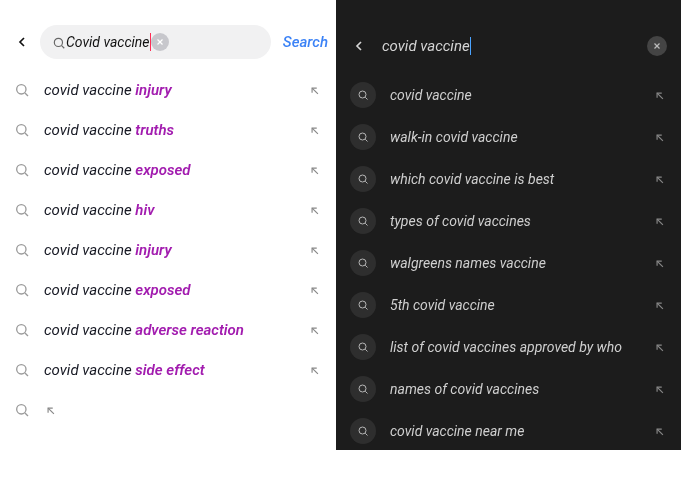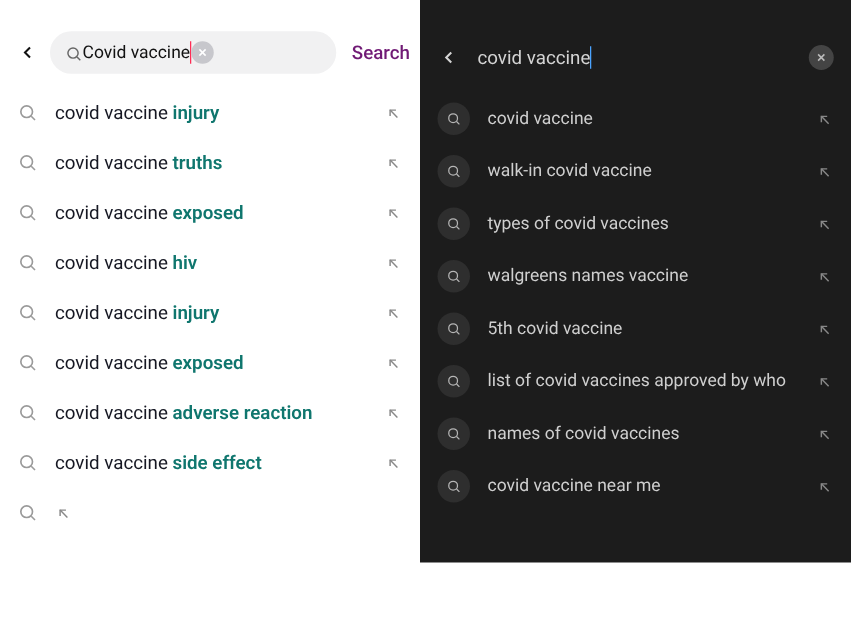--- a/index.html
+++ b/index.html
@@ -4,46 +4,46 @@
 <style>
   * { box-sizing: border-box; margin: 0; padding: 0; }
   body {
     width: 681px;
     height: 500px;
     font-family: -apple-system, BlinkMacSystemFont, "Segoe UI", Roboto, Helvetica, Arial, sans-serif;
     background: #fff;
     display: flex;
     overflow: hidden;
   }
-  .panel { height: 450px; overflow: hidden; }
+  .panel { height: 450px; overflow: hidden; font-style: italic; }
   .panel-light { width: 336px; background: #fff; padding-top: 24px; }
   .panel-dark  { width: 345px; background: #1c1c1c; padding-top: 24px; }
 
   
   .lh { display: flex; align-items: center; height: 36px; padding: 0 8px 0 12px; }
   .lh .back { width: 20px; height: 20px; display:flex; align-items:center; justify-content:center; color:#111; cursor:pointer; margin-right:8px;}
   .lh .search-wrap {
     flex:1; display:flex; align-items:center; height:34px;
     background:#f1f1f2; border-radius:20px; padding:0 8px 0 12px;
   }
   .lh .mag { width:14px; height:14px; color:#666; }
   .lh .clr { width:18px; height:18px; border-radius:50%; background:#c7c7cc; display:flex; align-items:center; justify-content:center; cursor:pointer; }
   .lh .clr svg{ width:10px;height:10px; color:#fff;}
-  .lh .sbtn { color:#701a75; font-size:15px; font-weight:500; margin-left:12px; cursor:pointer; }
+  .lh .sbtn { color:#3b82f6; font-size:15px; font-weight:500; margin-left:12px; cursor:pointer; }
 
   .caret { border-right:1px solid #fe2c55; height:18px; display:inline-block; animation:blink 1s step-end infinite;}
   .q-static { font-size:14px; color:#111; display:flex; align-items:center;}
   @keyframes blink { 50% {opacity:0;} }
 
   
   .ls { padding: 10px 14px 0 14px; }
   .ls-row { display:flex; align-items:center; height:40px; cursor:pointer;}
   .ls-row .ic { width:16px; height:16px; color:#9a9a9a; margin-right:14px; display:flex; align-items:center; justify-content:center;}
   .ls-row .txt { flex:1; font-size:15px; color:#161823;}
-  .ls-row .txt b { font-weight:600; color:#0f766e;margin-top:28px;}
+  .ls-row .txt b { font-weight:600; color:#a21caf;margin-top:28px;}
   .ls-row .arrow { width:14px;height:14px; color:#888;}
 
   
   .dh { display:flex; align-items:center; height:44px; padding:0 14px; }
   .dh .back { width:18px;height:18px; color:#d4d4d4; margin-right:14px; cursor:pointer; display:flex;align-items:center;justify-content:center;}
   .dh .q-static { flex:1; color:#d4d4d4; font-size:15px; display:flex; align-items:center;}
   .dh .caret { border-right:1px solid #4aa3ff; height:18px;}
   .dh .clr { width:20px;height:20px; border-radius:50%; background:#444; display:flex;align-items:center;justify-content:center; cursor:pointer;}
   .dh .clr svg{width:10px;height:10px;color:#bbb;}
 
@@ -250,20 +250,33 @@
             <polyline points="7 15 7 7 15 7"></polyline>
           </svg></span>
       </div>
       <div class="ds-row">
         <span class="ic">
           <svg viewBox="0 0 24 24" fill="none" stroke="currentColor" stroke-width="2">
             <circle cx="11" cy="11" r="7"></circle>
             <line x1="21" y1="21" x2="16.5" y2="16.5"></line>
           </svg>
         </span>
+        <span class="txt">which covid vaccine is best</span>
+        <span class="arrow"><svg viewBox="0 0 24 24" fill="none" stroke="currentColor" stroke-width="2">
+            <line x1="17" y1="17" x2="7" y2="7"></line>
+            <polyline points="7 15 7 7 15 7"></polyline>
+          </svg></span>
+      </div>
+      <div class="ds-row">
+        <span class="ic">
+          <svg viewBox="0 0 24 24" fill="none" stroke="currentColor" stroke-width="2">
+            <circle cx="11" cy="11" r="7"></circle>
+            <line x1="21" y1="21" x2="16.5" y2="16.5"></line>
+          </svg>
+        </span>
         <span class="txt">types of covid vaccines</span>
         <span class="arrow"><svg viewBox="0 0 24 24" fill="none" stroke="currentColor" stroke-width="2">
             <line x1="17" y1="17" x2="7" y2="7"></line>
             <polyline points="7 15 7 7 15 7"></polyline>
           </svg></span>
       </div>
       <div class="ds-row">
         <span class="ic">
           <svg viewBox="0 0 24 24" fill="none" stroke="currentColor" stroke-width="2">
             <circle cx="11" cy="11" r="7"></circle>

